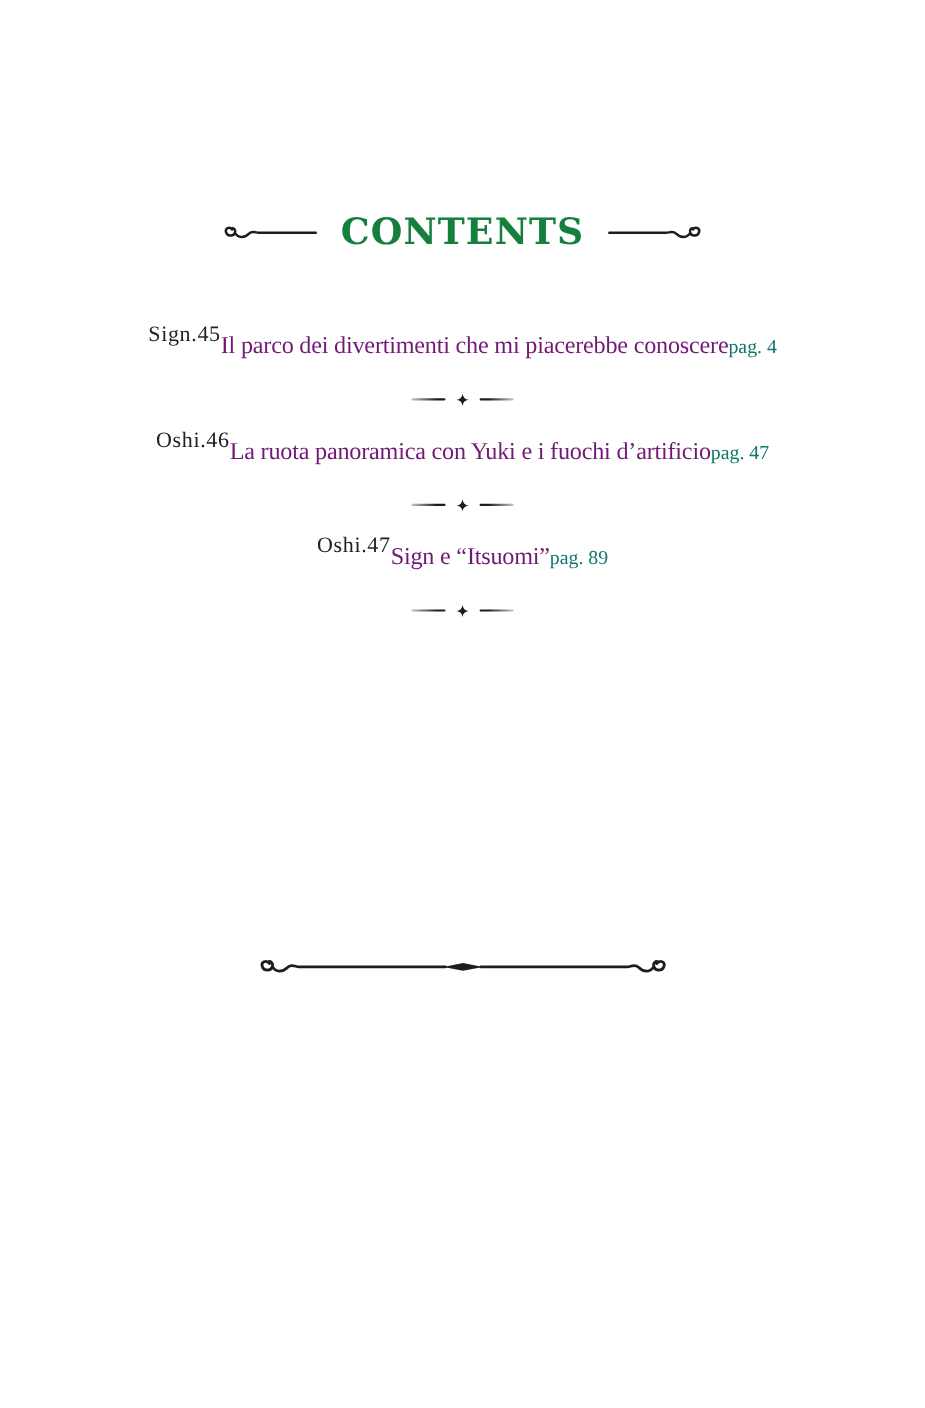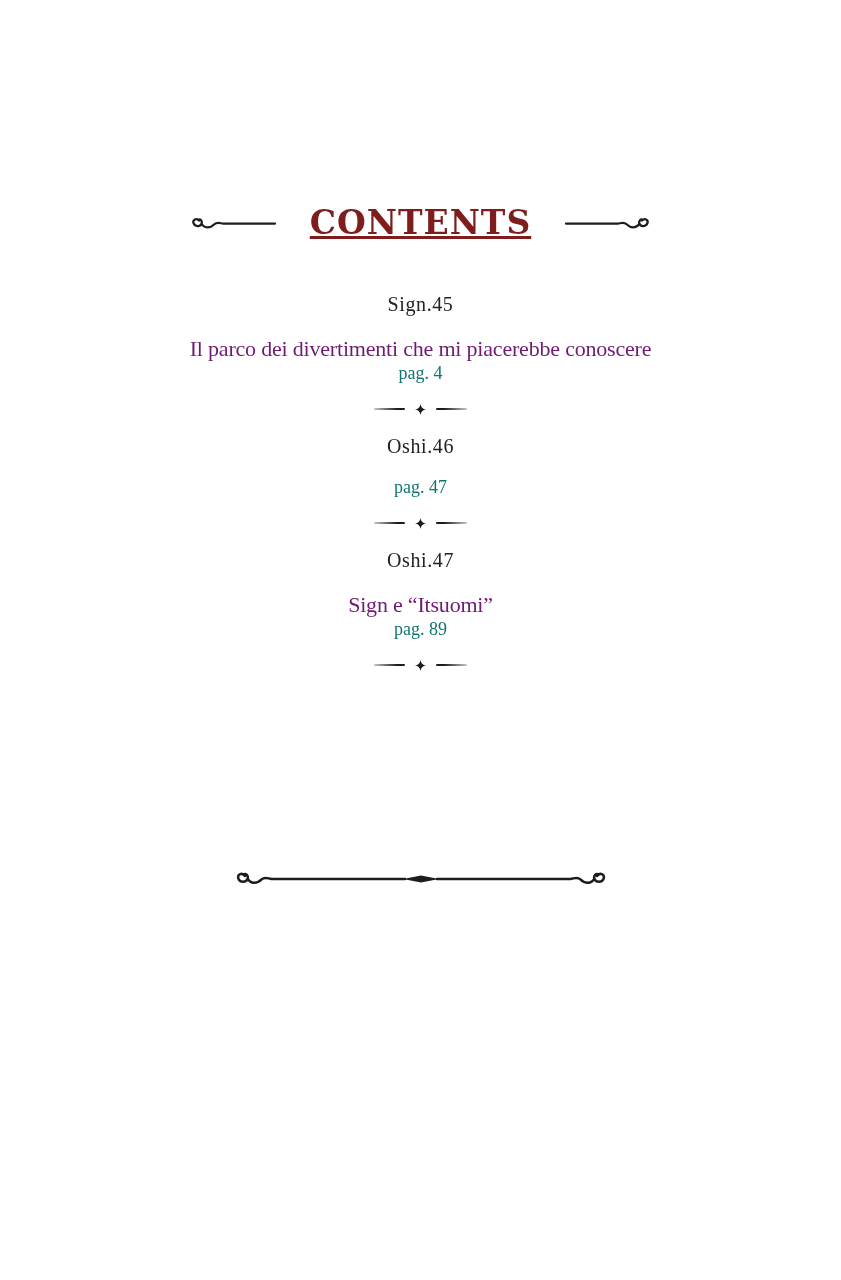--- a/index.html
+++ b/index.html
@@ -23,47 +23,46 @@
     position: absolute;
     top: 190px;
     left: 0;
     right: 0;
     display: flex;
     justify-content: center;
     align-items: center;
     gap: 17px;
   }
   .toc-title {
-    margin: 16px;
+    margin: 4px;
     font-family: "DejaVu Serif", "Liberation Serif", serif;
     font-weight: 700;
     font-size: 33px;
     letter-spacing: 1px;
-    color: #7f1d1d;
+    color: #15803d;
     line-height: 1;
     white-space: nowrap;
-    text-decoration: underline;
   }
   .flourish { display: inline-flex; align-items: center; }
   .flourish svg { display: block; }
   .flourish.right svg { transform: scaleX(-1); }
 
   
   .toc-list {
     position: absolute;
     top: 294px;
     left: 0;
     right: 0;
     display: flex;
     flex-direction: column;
     align-items: center;
   }
   .entry {
     display: flex;
-    flex-direction: column;
+    flex-direction: row;
     align-items: center;
     text-align: center;
   }
   .entry .sign {
     font-size: 20px;
     line-height: 20px;
     letter-spacing: 0.6px;
     margin-bottom: 22px;
     color: #222222;
   }
@@ -141,20 +140,21 @@
       <span class="star">
         <svg width="11" height="11" viewBox="0 0 11 11" xmlns="http://www.w3.org/2000/svg">
           <path d="M5.5,0 C5.9,3.2 7.8,5.1 11,5.5 C7.8,5.9 5.9,7.8 5.5,11 C5.1,7.8 3.2,5.9 0,5.5 C3.2,5.1 5.1,3.2 5.5,0 Z" fill="#1d1d1d"></path>
         </svg>
       </span>
       <span class="dash dash-r"></span>
     </div>
 
     <section class="entry">
       <div class="sign">Oshi.46</div>
+      <div class="chapter-title">La ruota panoramica con Yuki e i fuochi d’artificio</div>
       <div class="pag">pag. 47</div>
     </section>
 
     <div class="sep">
       <span class="dash dash-l"></span>
       <span class="star">
         <svg width="11" height="11" viewBox="0 0 11 11" xmlns="http://www.w3.org/2000/svg">
           <path d="M5.5,0 C5.9,3.2 7.8,5.1 11,5.5 C7.8,5.9 5.9,7.8 5.5,11 C5.1,7.8 3.2,5.9 0,5.5 C3.2,5.1 5.1,3.2 5.5,0 Z" fill="#1d1d1d"></path>
         </svg>
       </span>

